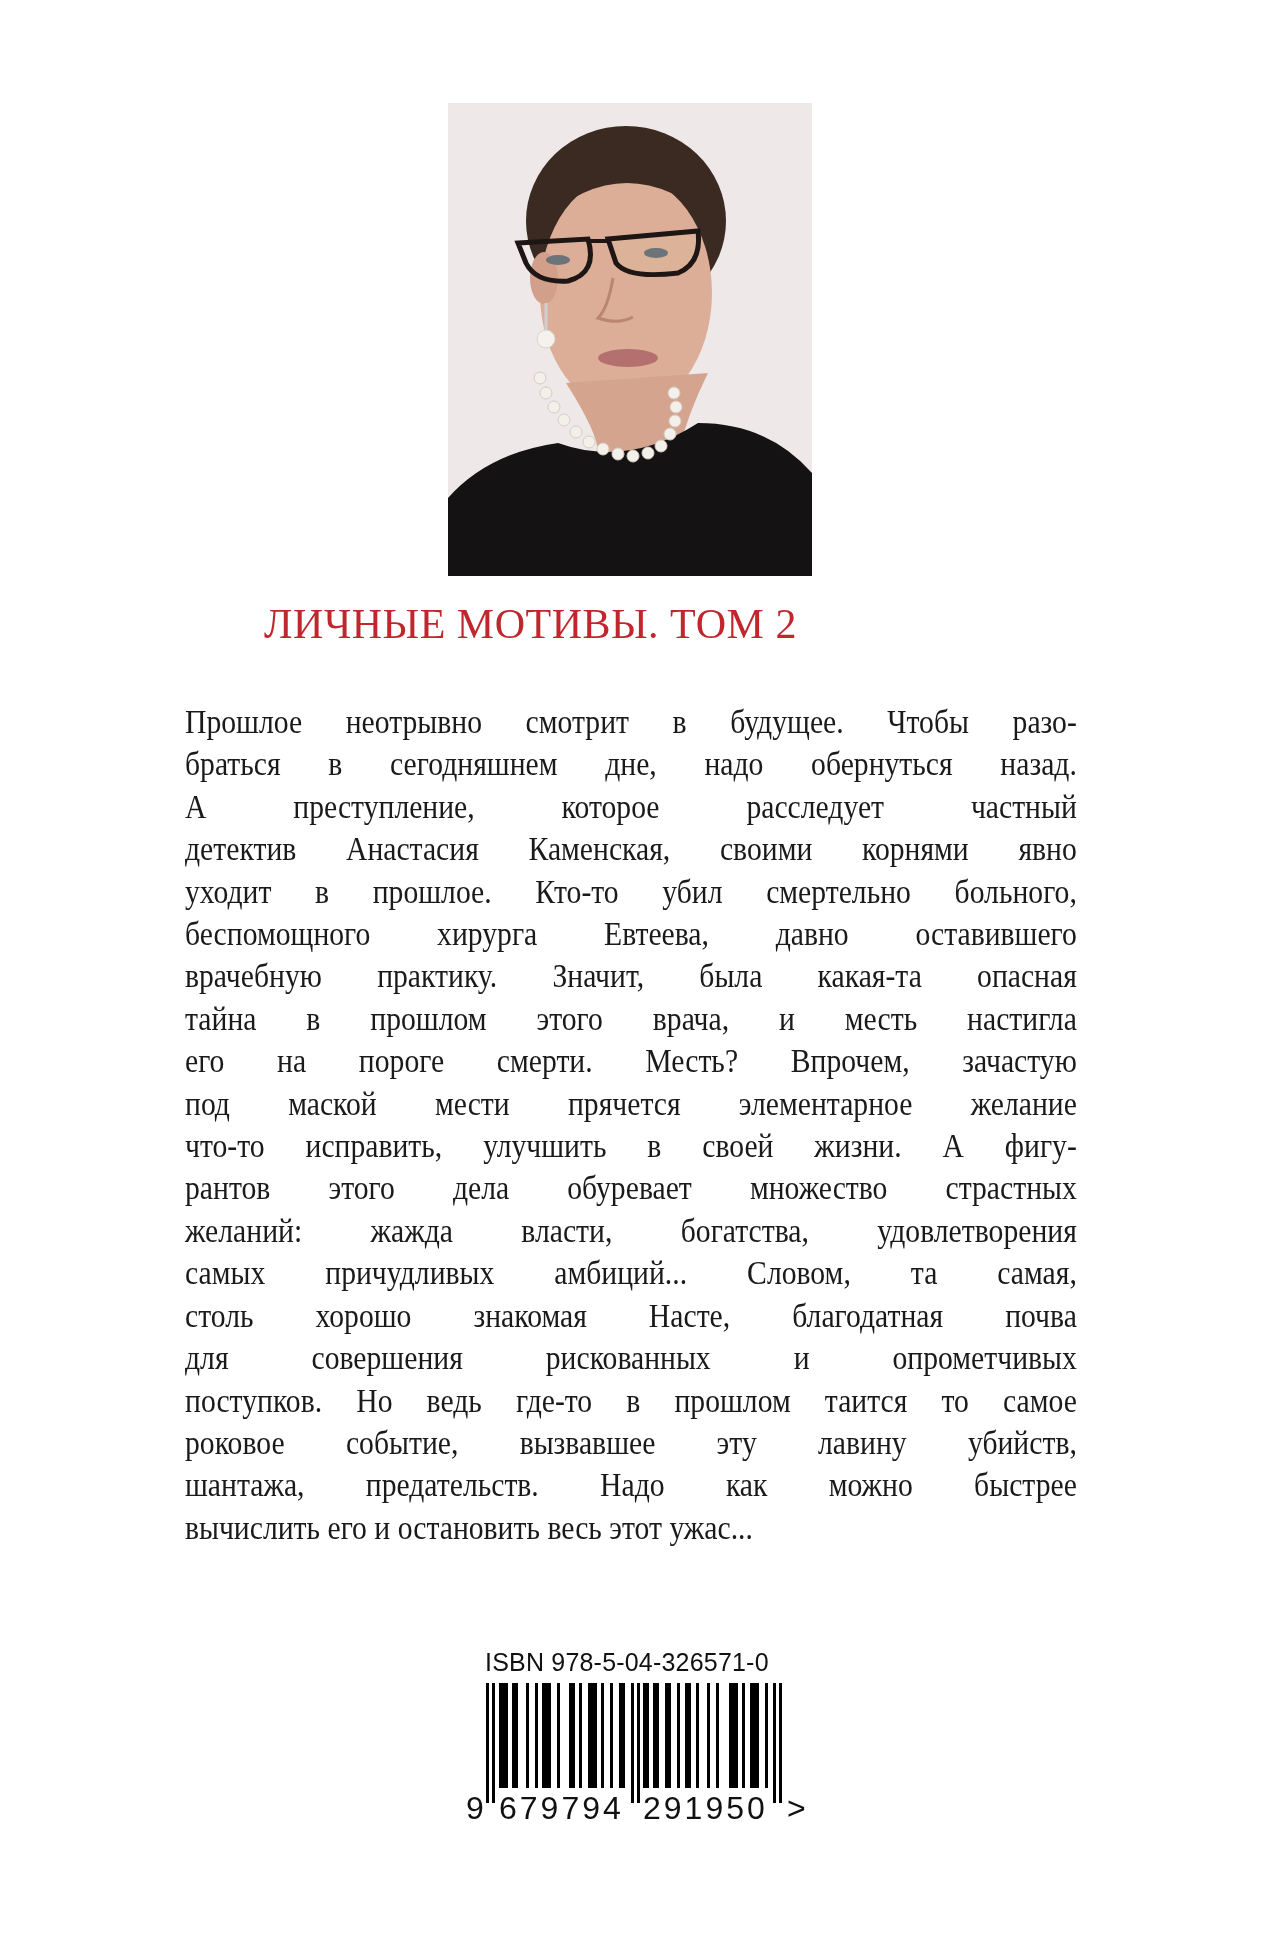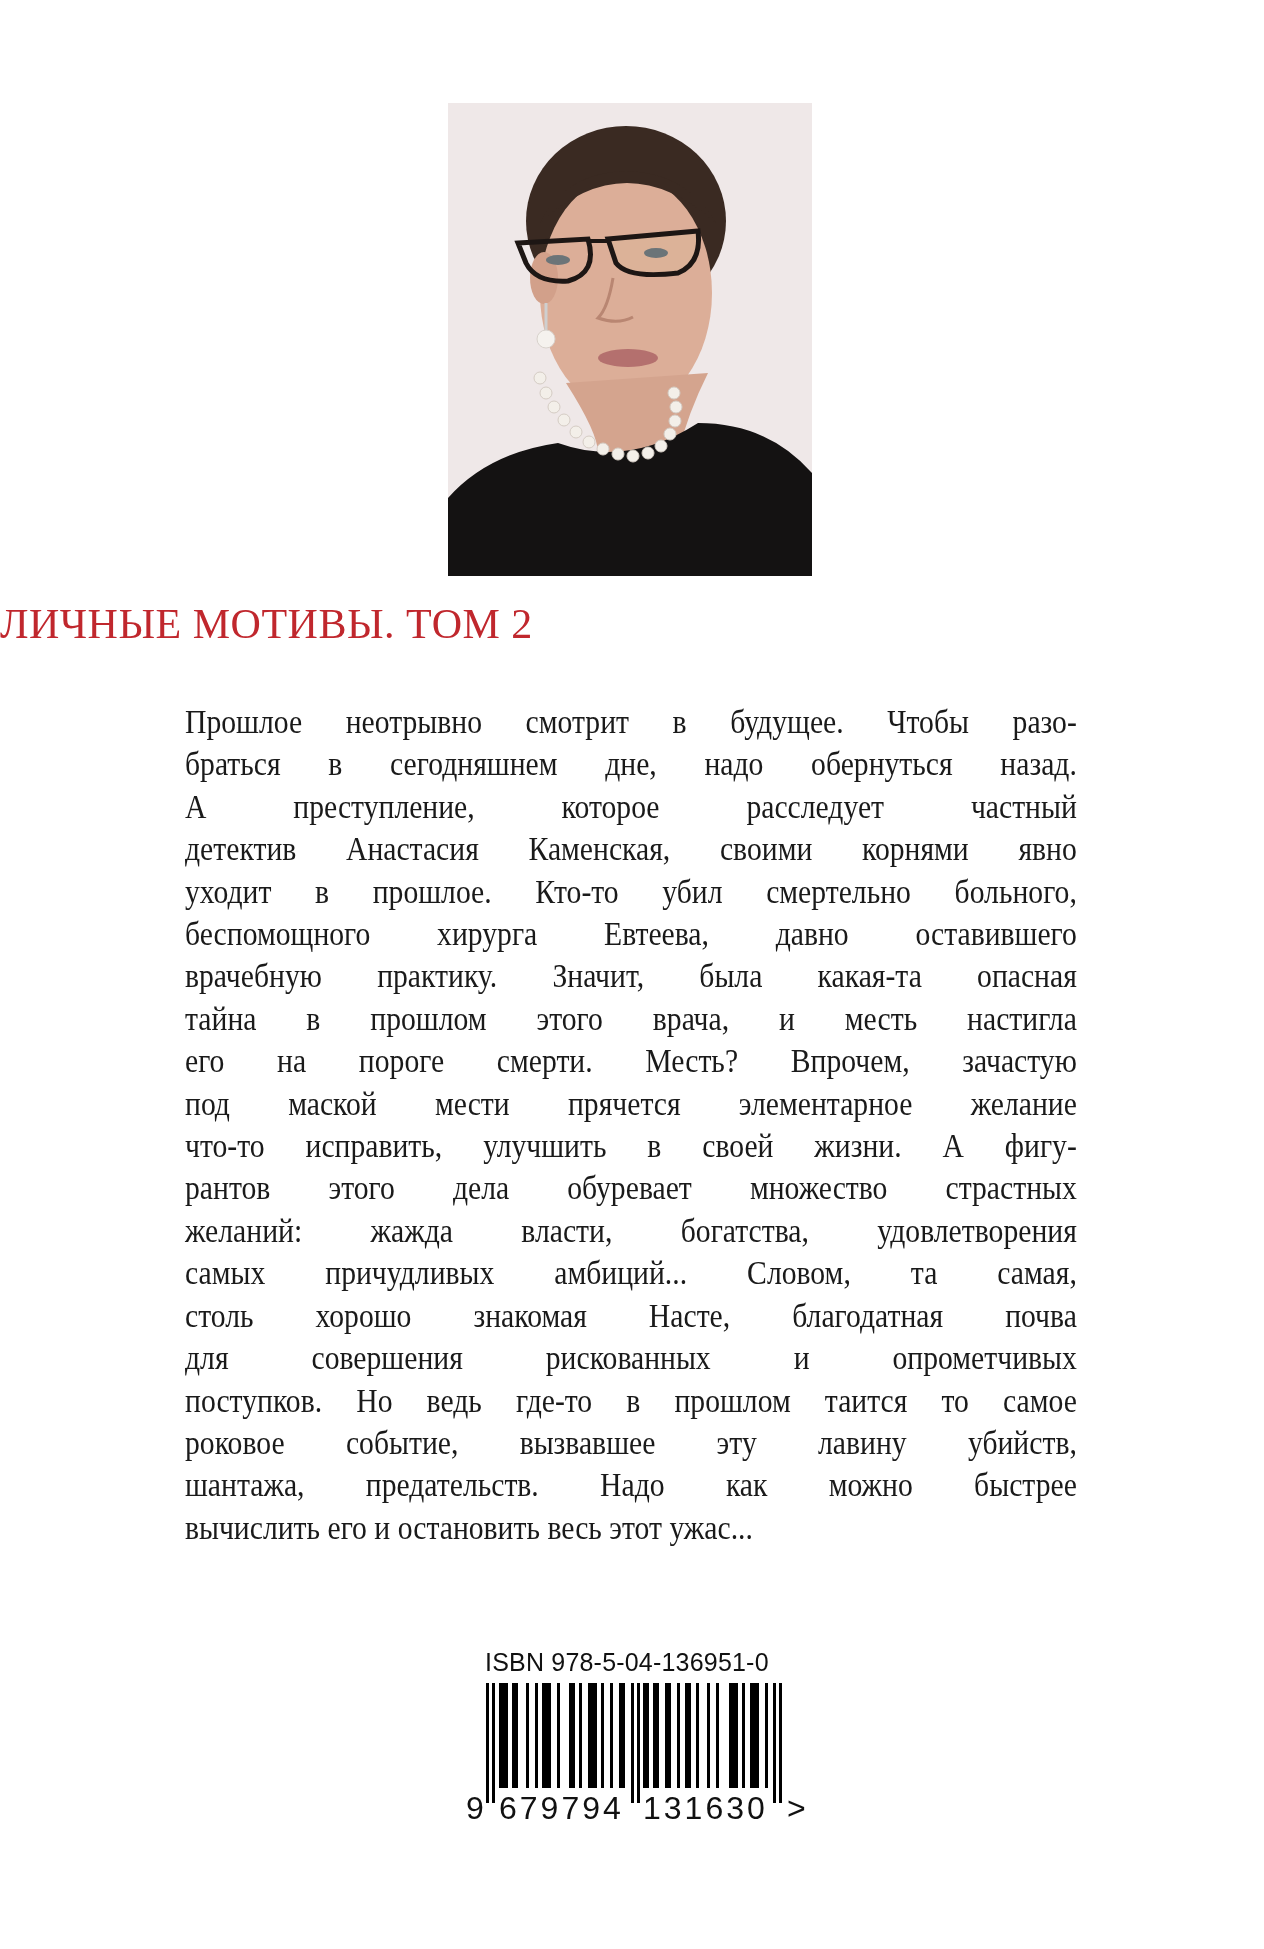--- a/index.html
+++ b/index.html
@@ -3,21 +3,21 @@
 <meta charset="utf-8">
 <style>
   html, body { margin:0; padding:0; background:#ffffff; }
   body { width:1264px; height:1949px; position:relative; overflow:hidden; }
   .photo {
     position:absolute; left:448px; top:103px; width:364px; height:473px;
     background:#efe8e8; overflow:hidden;
   }
   .photo svg { display:block; }
   .title {
-    position:absolute; left:0; top:600px; width:1061px; 
+    position:absolute; left:0; top:600px; width:1061px; text-align:center;
     font-family:"Liberation Serif","DejaVu Serif",serif; font-size:42px;
     color:#c0272d; letter-spacing:0.5px;
   }
   .blurb {
     position:absolute; left:185px; top:700px; width:892px;
     font-family:"Liberation Serif","DejaVu Serif",serif;
     font-size:34.5px; line-height:42.4px; color:#1a1a1a;
     transform:scaleX(0.86); transform-origin:left top;
   }
   .blurb .line { display:block; white-space:nowrap; text-align:justify; text-align-last:justify; width:1037px; }
@@ -107,21 +107,21 @@
   <span class="line">самых причудливых амбиций... Словом, та самая,</span>
   <span class="line">столь хорошо знакомая Насте, благодатная почва</span>
   <span class="line">для совершения  рискованных и опрометчивых</span>
   <span class="line">поступков. Но ведь где-то в прошлом таится то самое</span>
   <span class="line">роковое событие, вызвавшее эту лавину убийств,</span>
   <span class="line">шантажа, предательств. Надо  как можно быстрее</span>
   <span class="line last">вычислить его и остановить весь этот ужас...</span>
 </div>
 
 <div class="isbn-block">
-  <div class="isbn-text">ISBN 978-5-04-136951-0</div>
+  <div class="isbn-text">ISBN 978-5-04-326571-0</div>
   <svg class="bars" width="340" height="130" viewBox="0 0 340 130">
     <g fill="#000">
 
       <rect x="16" y="0" width="3" height="120"></rect>
         <rect x="22" y="0" width="3" height="120"></rect>
 
       <rect x="29" y="0" width="9" height="105"></rect>
         <rect x="42" y="0" width="6" height="105"></rect>
       <rect x="56" y="0" width="3" height="105"></rect>
         <rect x="65" y="0" width="3" height="105"></rect>
@@ -150,16 +150,16 @@
       <rect x="280" y="0" width="9" height="105"></rect>
         <rect x="295" y="0" width="3" height="105"></rect>
 
       <rect x="303" y="0" width="3" height="120"></rect>
         <rect x="309" y="0" width="3" height="120"></rect>
     </g>
   </svg>
   <div class="digits">
     <span style="left:-5px">9</span>
     <span style="left:28px; letter-spacing:3px">679794</span>
-    <span style="left:172px; letter-spacing:3px">131630</span>
+    <span style="left:172px; letter-spacing:3px">291950</span>
     <span style="left:316px">&gt;</span>
   </div>
 </div>
 
 </body></html>

